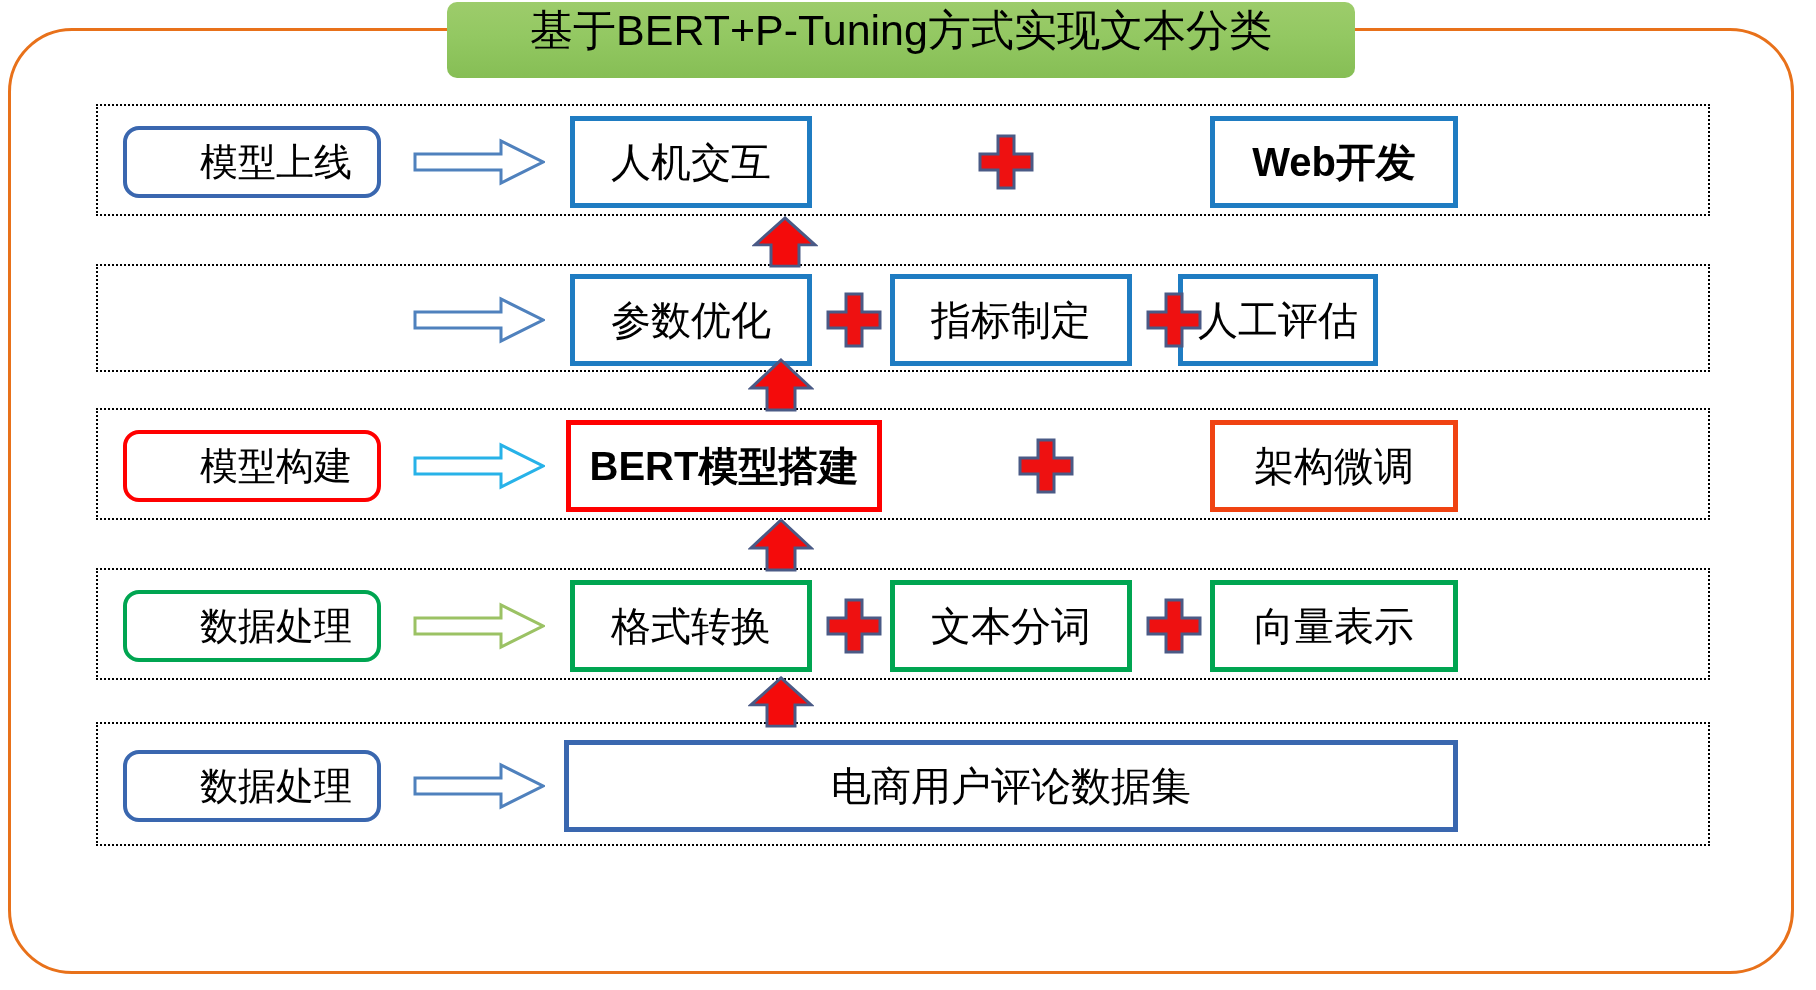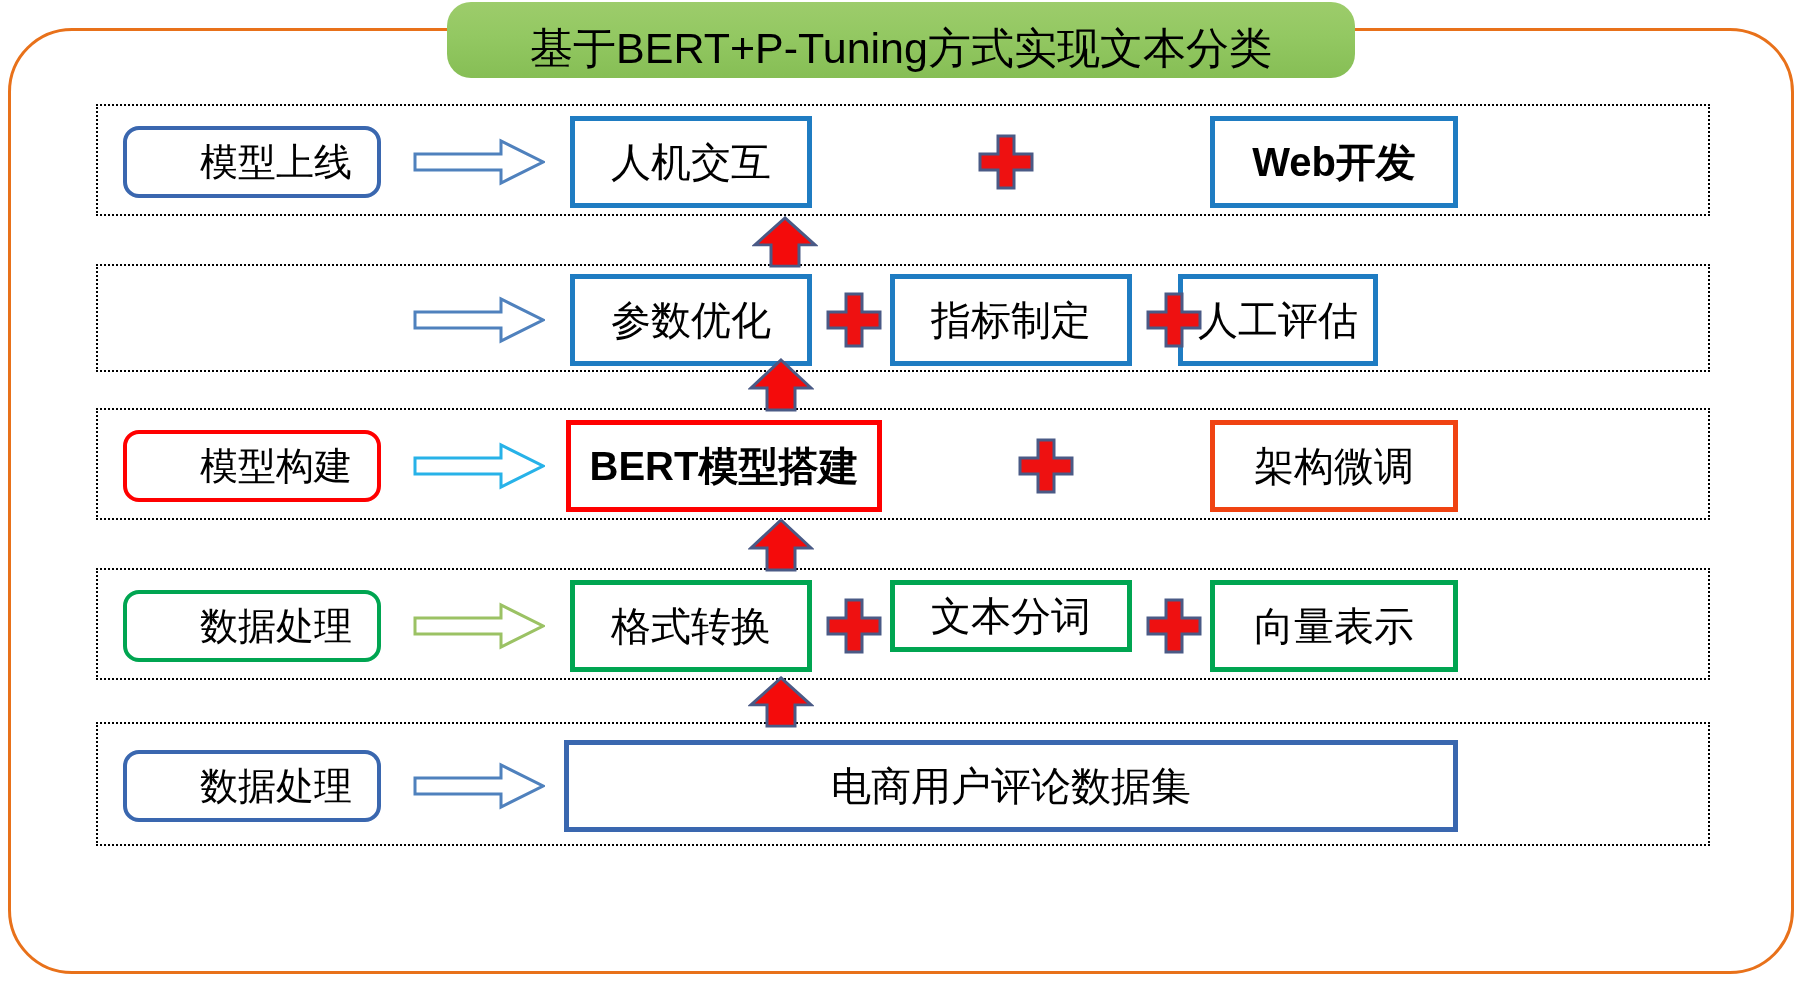--- a/index.html
+++ b/index.html
@@ -33,24 +33,24 @@
     box-sizing: border-box;
   }
 
   
   .title-banner {
     position: absolute;
     left: 447px;
     top: 2px;
     width: 908px;
     height: 76px;
-    border-radius: 24px;
+    border-radius: 10px;
     background: linear-gradient(180deg, #9DCC6B 0%, #93C862 45%, #86BE55 100%);
     display: flex;
-    align-items: flex-end;
+    align-items: flex-start;
     justify-content: center;
     z-index: 6;
     box-sizing: border-box;
   }
   .title-banner .title-text {
     font-family: "Liberation Sans", "DejaVu Sans", sans-serif;
     font-size: 43px;
     color: #000000;
     letter-spacing: 0px;
     white-space: nowrap;
@@ -176,21 +176,21 @@
             </svg></div>
         </div>
       </div>
       <div class="row" style="top: 568px; height: 112px;">
         <div class="row-inner">
           <div class="stage-pill" style="left: 25px; width: 258px; height: 72px; top: 20px; border: 4px solid rgb(0, 165, 81);">数据处理</div>
           <div class="hollow-arrow" style="left: 315px; width: 132px; height: 48px; top: 32px;"><svg viewBox="0 0 132 48" width="132" height="48">
               <polygon points="2,16 88,16 88,3 130,24 88,45 88,32 2,32" fill="none" stroke="#9BC264" stroke-width="3" stroke-linejoin="miter"></polygon>
             </svg></div>
           <div class="cbox" style="left: 472px; width: 242px; height: 92px; top: 10px; border: 5px solid rgb(0, 165, 81);">格式转换</div>
-          <div class="cbox" style="left: 792px; width: 242px; height: 72px; top: 10px; border: 5px solid rgb(0, 165, 81);">文本分词</div>
+          <div class="cbox" style="left: 792px; width: 242px; height: 92px; top: 10px; border: 5px solid rgb(0, 165, 81);">文本分词</div>
           <div class="cbox" style="left: 1112px; width: 248px; height: 92px; top: 10px; border: 5px solid rgb(0, 165, 81);">向量表示</div>
           <div class="plus" style="left: 728px; top: 28px;"><svg viewBox="0 0 56 56" width="56" height="56">
               <path d="M20,2 H36 V20 H54 V36 H36 V54 H20 V36 H2 V20 H20 Z" fill="#EE1111" stroke="#4A5A86" stroke-width="3" stroke-linejoin="miter"></path>
             </svg></div>
           <div class="plus" style="left: 1048px; top: 28px;"><svg viewBox="0 0 56 56" width="56" height="56">
               <path d="M20,2 H36 V20 H54 V36 H36 V54 H20 V36 H2 V20 H20 Z" fill="#EE1111" stroke="#4A5A86" stroke-width="3" stroke-linejoin="miter"></path>
             </svg></div>
         </div>
       </div>
       <div class="row" style="top: 722px; height: 124px;">

